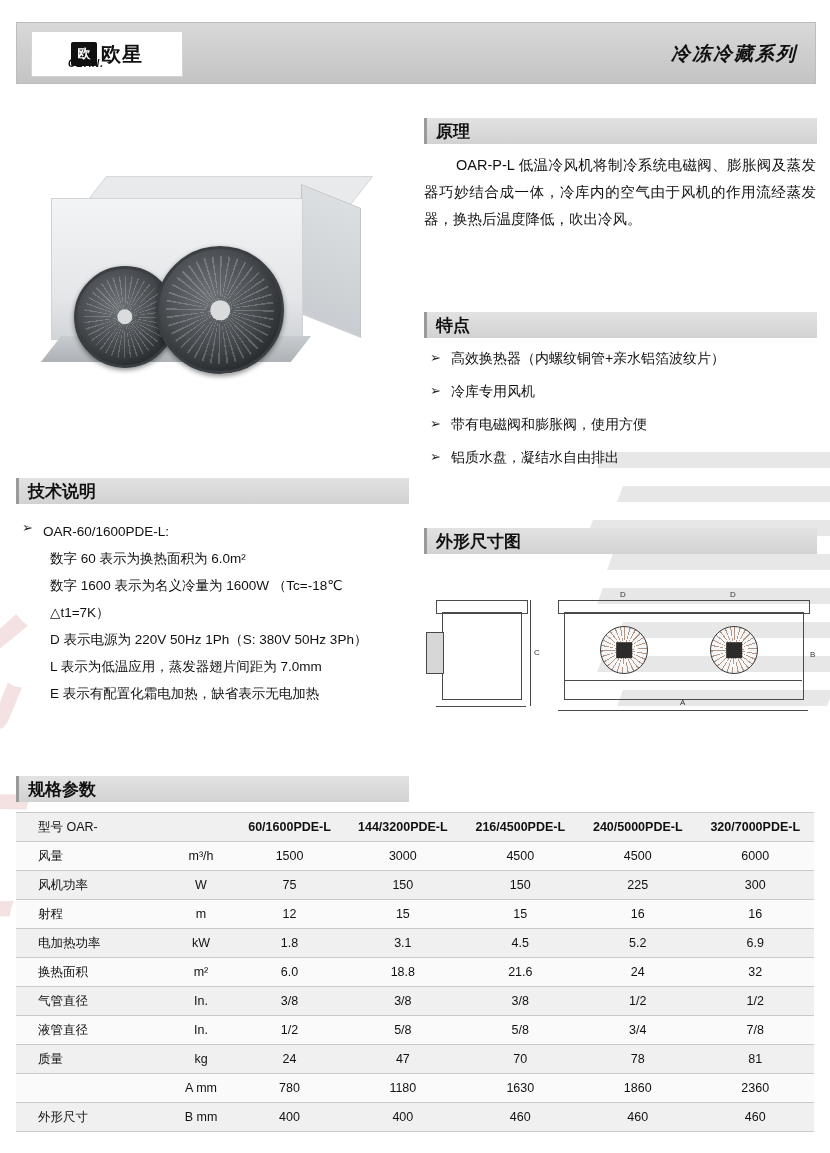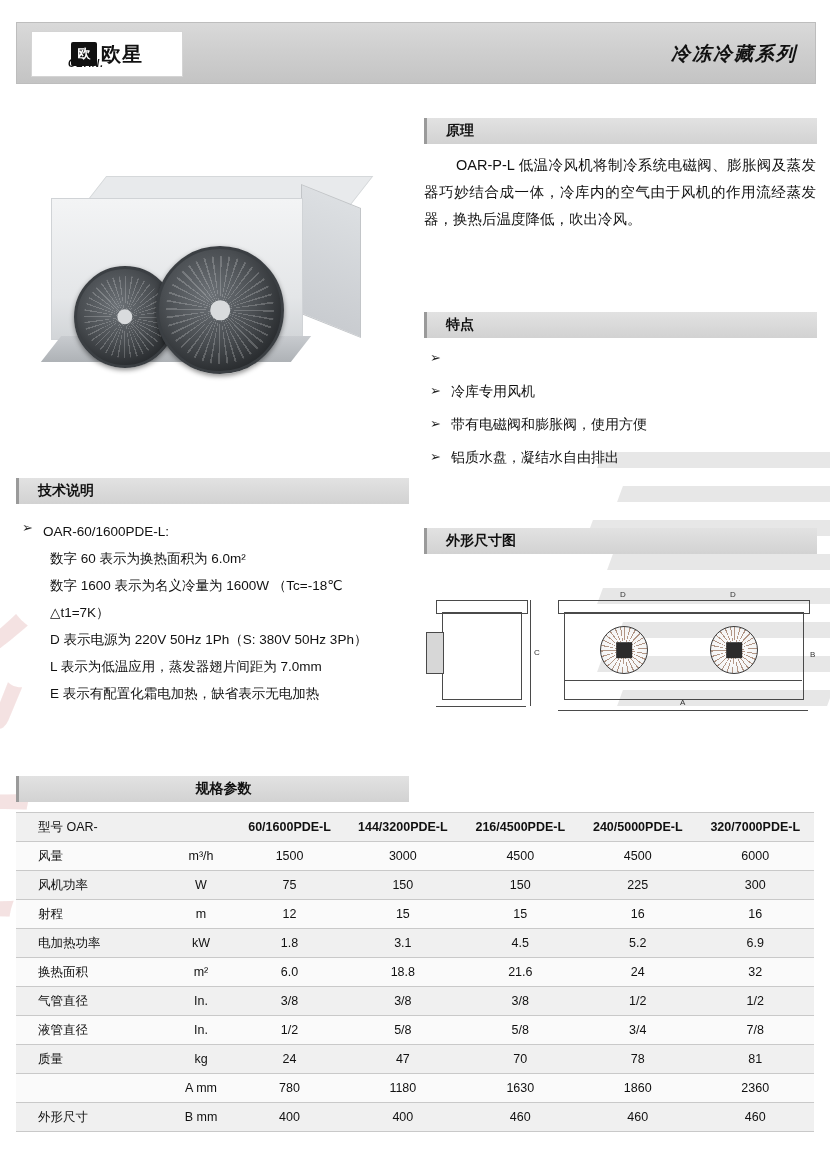--- a/index.html
+++ b/index.html
@@ -41,21 +41,21 @@
     font-family:Liberation Serif, serif;font-style:italic;color:#111;letter-spacing:2px;
   }
 
   
   .secbar{
     position:absolute;height:26px;
     background:linear-gradient(180deg,#e2e2e2 0%,#d2d2d2 100%);
     border-left:3px solid #9a9a9a;
     display:flex;align-items:center;
   }
-  .secbar span{font-size:14px;font-weight:bold;color:#111;padding-left:9px;margin-left:10px;}
+  .secbar span{font-size:17px;font-weight:bold;color:#111;padding-left:9px;}
 
   
   .photo{
     position:absolute;left:16px;top:118px;width:380px;height:330px;
     overflow:hidden;
   }
   .unit-body{
     position:absolute;left:30px;top:30px;width:300px;height:230px;
   }
   .unit-top{
@@ -136,21 +136,21 @@
   
   .wm{position:absolute;pointer-events:none;}
   .wm-bar{position:absolute;background:#e7e7e7;transform:skewX(-20deg);}
   .wm-text{
     position:absolute;right:-10px;top:560px;font-size:150px;font-weight:bold;
     color:#f3dede;font-family:"Liberation Serif",serif;font-style:italic;
     letter-spacing:-6px;opacity:.85;
   }
 
   
-  .spec-bar{left:16px;top:776px;width:390px;justify-content:center;}
+  .spec-bar{left:16px;top:776px;width:390px;}
   table.spec{
     position:absolute;left:16px;top:812px;width:798px;border-collapse:collapse;
     font-size:12.5px;color:#111;
   }
   table.spec td,table.spec th{
     border-bottom:1px solid #c9c9c9;
     padding:3px 4px;height:22px;text-align:center;vertical-align:middle;
   }
   table.spec tr:nth-child(odd) td{background:#f0f0f0;}
   table.spec tr:nth-child(even) td{background:#fafafa;}
@@ -207,20 +207,21 @@
   <div class="principle-text">
     <span class="indent">OAR-P-L 低温冷风机将制冷系统电磁阀、膨胀阀及蒸发器巧妙结合成一体，冷库内的空气由于风机的作用流经蒸发器，换热后温度降低，吹出冷风。</span>
   </div>
 
   <div class="secbar feature-bar">
     <span>特点</span>
   </div>
   <div class="features">
     <div class="feature">
       <span class="arrow">➢</span>
+      <span>高效换热器（内螺纹铜管+亲水铝箔波纹片）</span>
     </div>
     <div class="feature">
       <span class="arrow">➢</span>
       <span>冷库专用风机</span>
     </div>
     <div class="feature">
       <span class="arrow">➢</span>
       <span>带有电磁阀和膨胀阀，使用方便</span>
     </div>
     <div class="feature">

